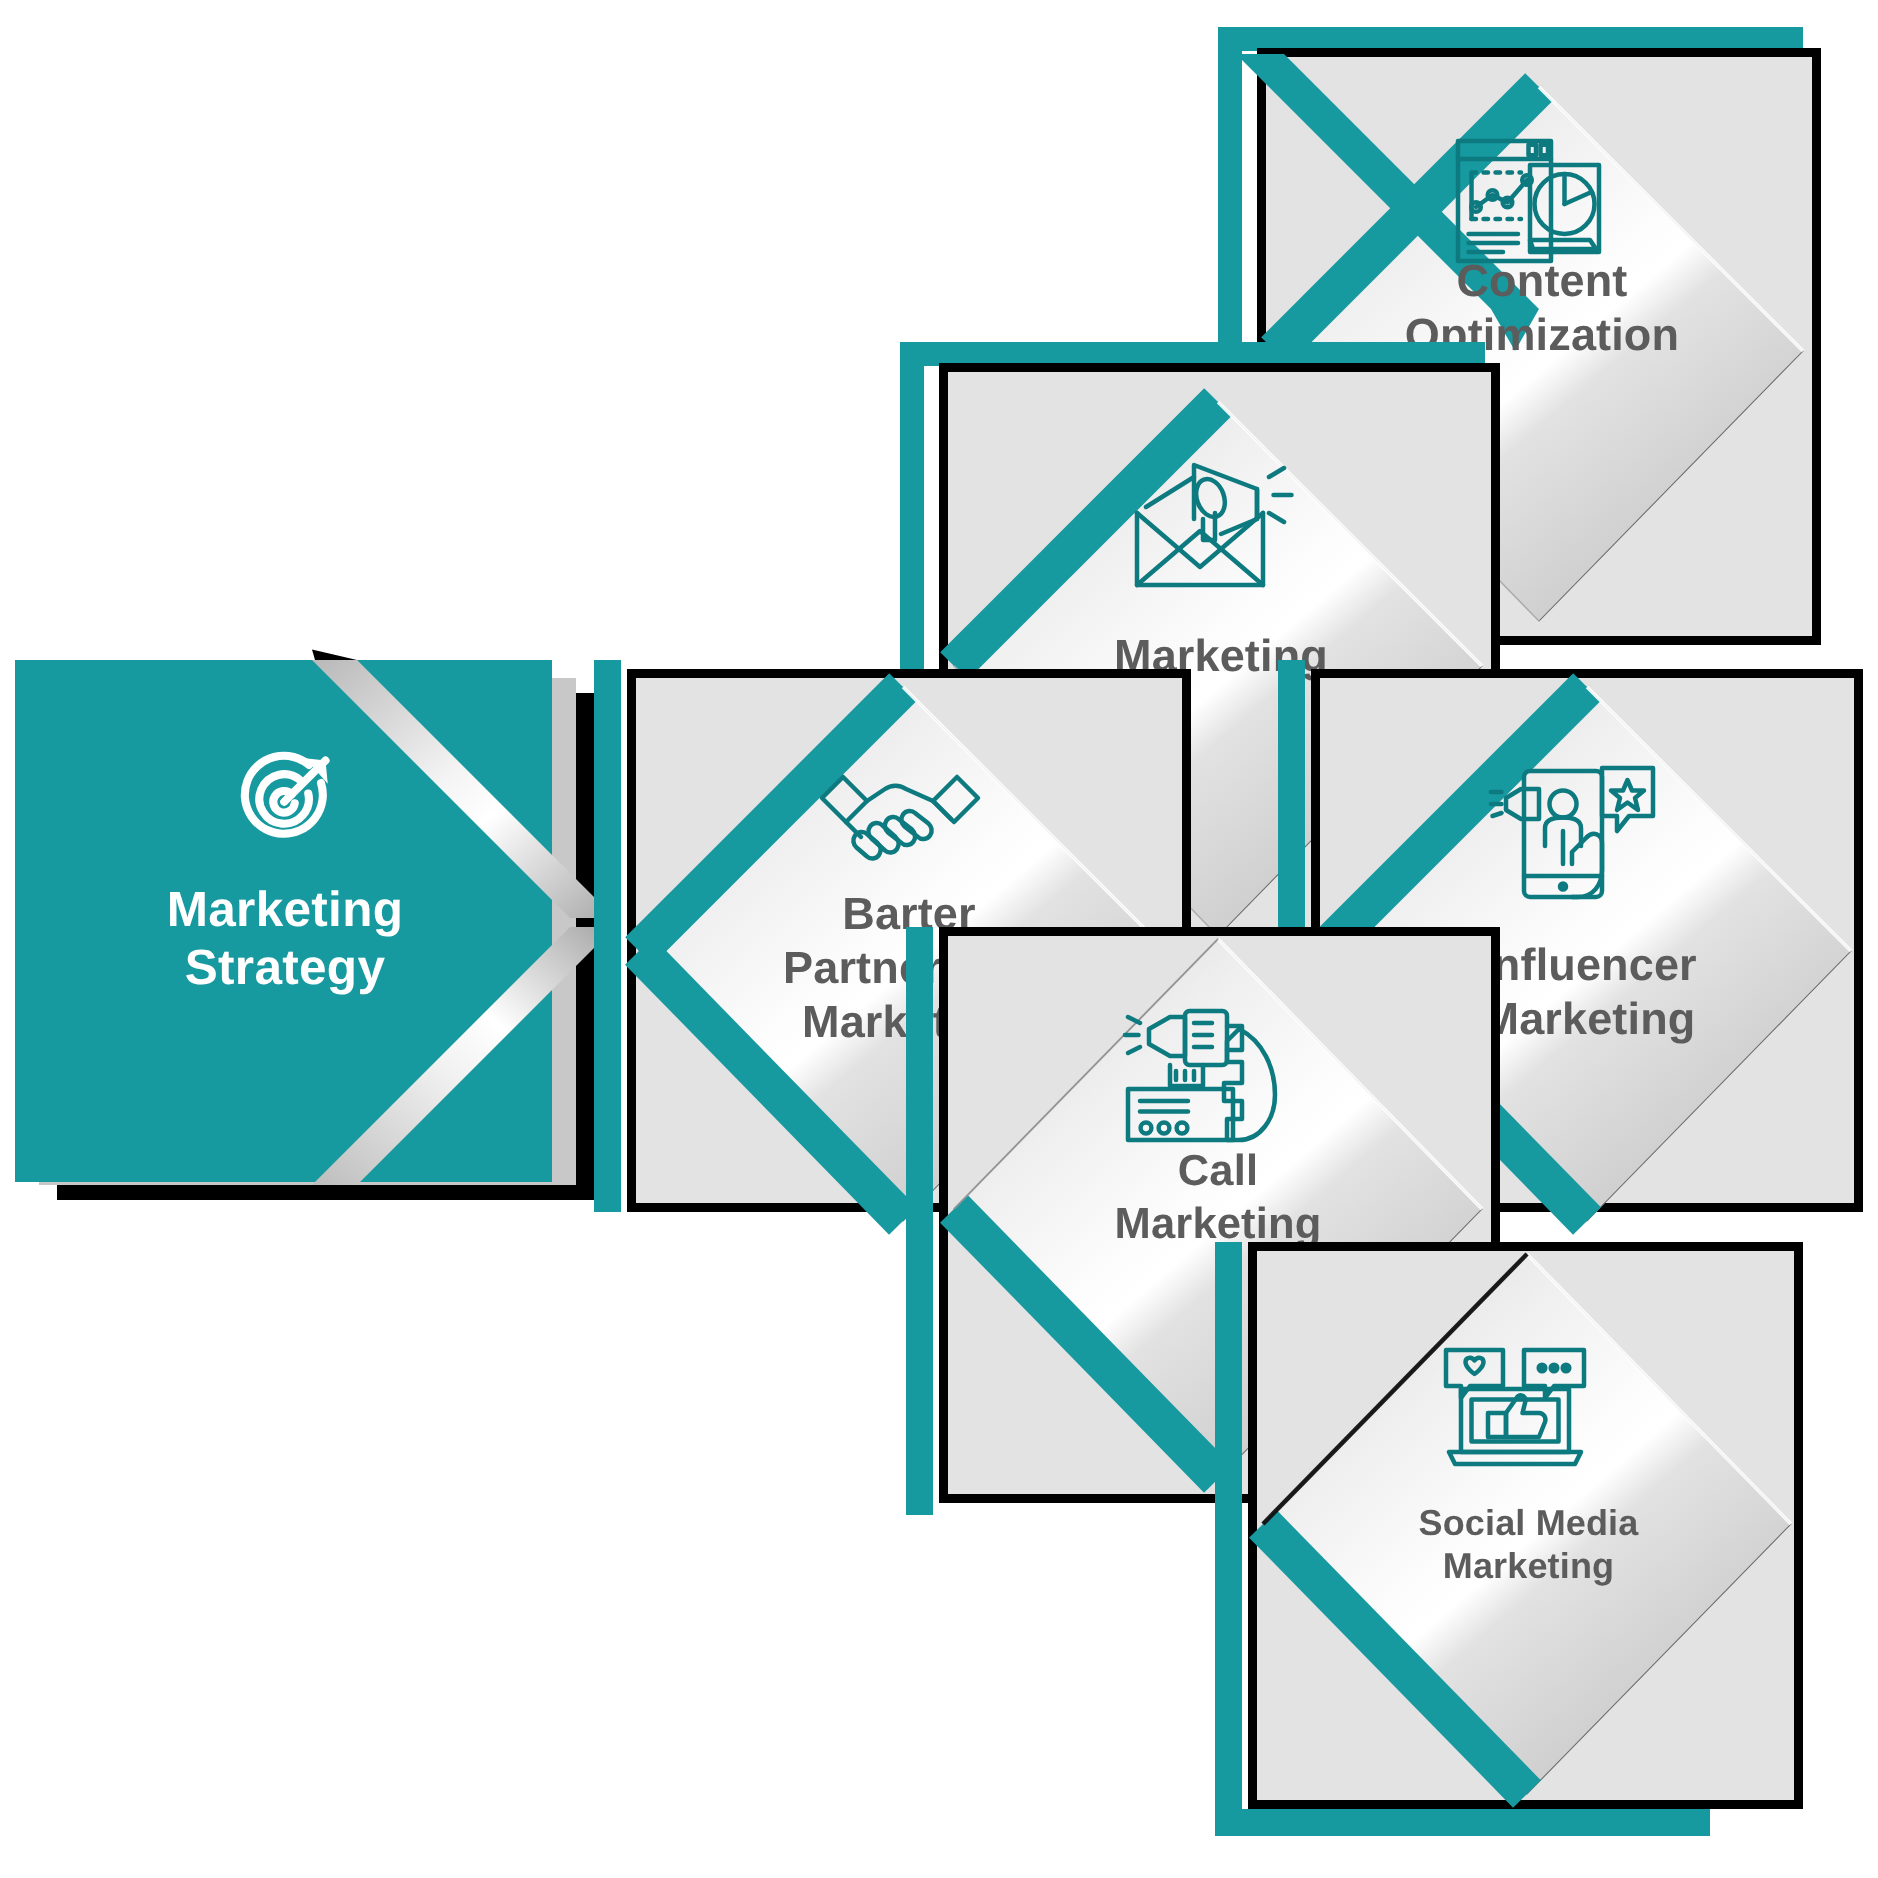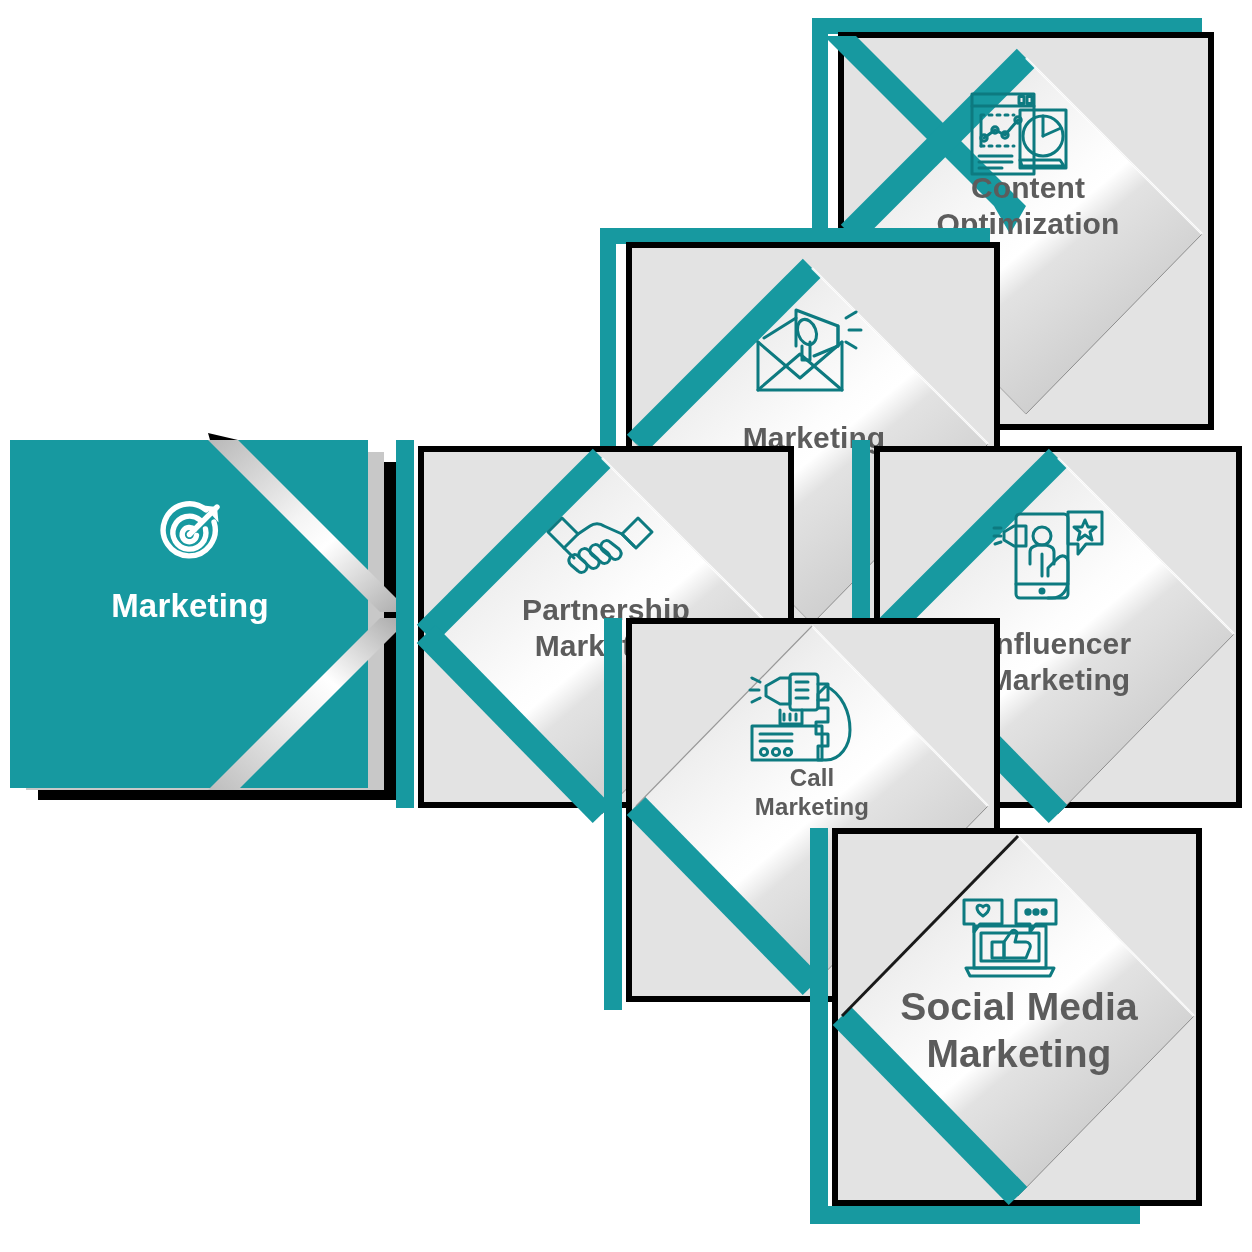--- a/index.html
+++ b/index.html
@@ -62,20 +62,21 @@
         <path d="M52 28 A16.5 16.5 0 1 0 57.5 37"></path>
         <path d="M46.5 37.5 A7.2 7.2 0 1 0 48.5 43.5"></path>
         <line x1="41.5" y1="42.5" x2="69" y2="15"></line>
       </g>
       <polygon points="69,15 70.5,30.5 55.5,13.5" fill="#ffffff"></polygon>
       <circle cx="41.5" cy="42.5" r="2.4" fill="#ffffff"></circle>
     </svg>
 
     <div class="ms-label" style="left:20px;top:587px;width:340px;font-size:33px;">
       <div>Marketing</div>
+      <div>Strategy</div>
     </div>
   </div>
 
   <div class="connector" style="left:762px;top:600px;width:86px;height:7px;"></div>
   <div class="connector" style="left:762px;top:632px;width:86px;height:7px;"></div>
   <div class="connector" style="left:762px;top:582px;width:7px;height:60px;"></div>
 
   <svg width="0" height="0" style="position:absolute;" aria-hidden="true">
     <defs>
       <linearGradient id="dmGrad" x1="0.08" y1="0" x2="0.92" y2="1">
@@ -194,20 +195,21 @@
         <path d="M80 24 L92 36"></path>
         <path d="M22 38 L32 48"></path>
         <path d="M36 46 C34 44 30 44 28 47 C26 50 27 53 29 55 L36 61 C38 63 42 63 44 60 C46 57 45 54 43 52 Z"></path>
         <path d="M46 40 C44 38 40 38 38 41 C36 44 37 47 39 49 L48 57 C50 59 54 59 56 56 C58 53 57 50 55 48 Z"></path>
         <path d="M57 36 C55 34 51 34 49 37 C47 40 48 43 50 45 L59 52 C61 54 65 54 67 51 C69 48 68 45 66 43 Z"></path>
         <path d="M68 32 C66 30 62 30 60 33 C58 36 59 39 61 41 L70 48 C72 50 76 50 78 47 C80 44 79 41 77 39 Z"></path>
       </g>
     </svg>
 
     <div class="p-text" style="left:30px;top:152px;width:360px;font-size:30px;">
+      <div>Barter</div>
       <div>Partnership</div>
       <div>Marketing</div>
     </div>
   </div>
 
   <div class="panel" style="left:852px;top:440px;width:400px;height:400px;">
     <div class="p-teal-v" style="left:0px;top:0px;width:18px;height:368px;"></div>
     <div class="p-black" style="left:22px;top:6px;width:368px;height:362px;background:#000;"></div>
     <div class="p-face" style="left:28px;top:12px;width:356px;height:350px;background-color:#e3e3e3;"></div>
 
@@ -273,21 +275,21 @@
         <rect x="6" y="58" width="70" height="34"></rect>
         <line x1="14" y1="66" x2="46" y2="66"></line>
         <line x1="14" y1="73" x2="46" y2="73"></line>
         <circle cx="18" cy="84" r="3.6"></circle>
         <circle cx="30" cy="84" r="3.6"></circle>
         <circle cx="42" cy="84" r="3.6"></circle>
         <path d="M80 18 C96 26 104 44 104 62 C104 78 94 92 80 92 L72 92 L72 78 L82 78 L82 66 L70 66 L70 54 L82 54 L82 40 L72 40 L72 26 Z"></path>
       </g>
     </svg>
 
-    <div class="p-text" style="left:34px;top:146px;width:356px;font-size:24px;">
+    <div class="p-text" style="left:34px;top:146px;width:356px;font-size:29px;">
       <div>Call</div>
       <div>Marketing</div>
     </div>
   </div>
 
   <div class="panel" style="left:810px;top:828px;width:404px;height:406px;">
     <div class="p-teal-v" style="left:0px;top:0px;width:18px;height:396px;"></div>
     <div class="p-teal-h" style="left:0px;top:378px;width:330px;height:18px;"></div>
     <div class="p-black" style="left:22px;top:0px;width:370px;height:378px;background:#000;"></div>
     <div class="p-face" style="left:28px;top:6px;width:358px;height:366px;background-color:#e3e3e3;"></div>
@@ -308,19 +310,19 @@
         <circle cx="78" cy="16" r="2.2" fill="#0d7a80"></circle>
         <circle cx="86" cy="16" r="2.2" fill="#0d7a80"></circle>
         <rect x="16" y="30" width="72" height="42"></rect>
         <rect x="23" y="37" width="58" height="28"></rect>
         <path d="M8 72 L96 72 L92 80 L12 80 Z"></path>
         <path d="M46 62 L46 46 L53 36 C55 33 59 34 59 38 L57 46 L68 46 C71 46 73 49 72 52 L68 62 Z"></path>
         <rect x="34" y="46" width="12" height="16"></rect>
       </g>
     </svg>
 
-    <div class="p-text" style="left:30px;top:156px;width:358px;font-size:39px;">
+    <div class="p-text" style="left:30px;top:174px;width:358px;font-size:24px;">
       <div>Social Media</div>
       <div>Marketing</div>
     </div>
   </div>
 
 </div>
 
 </body></html>

